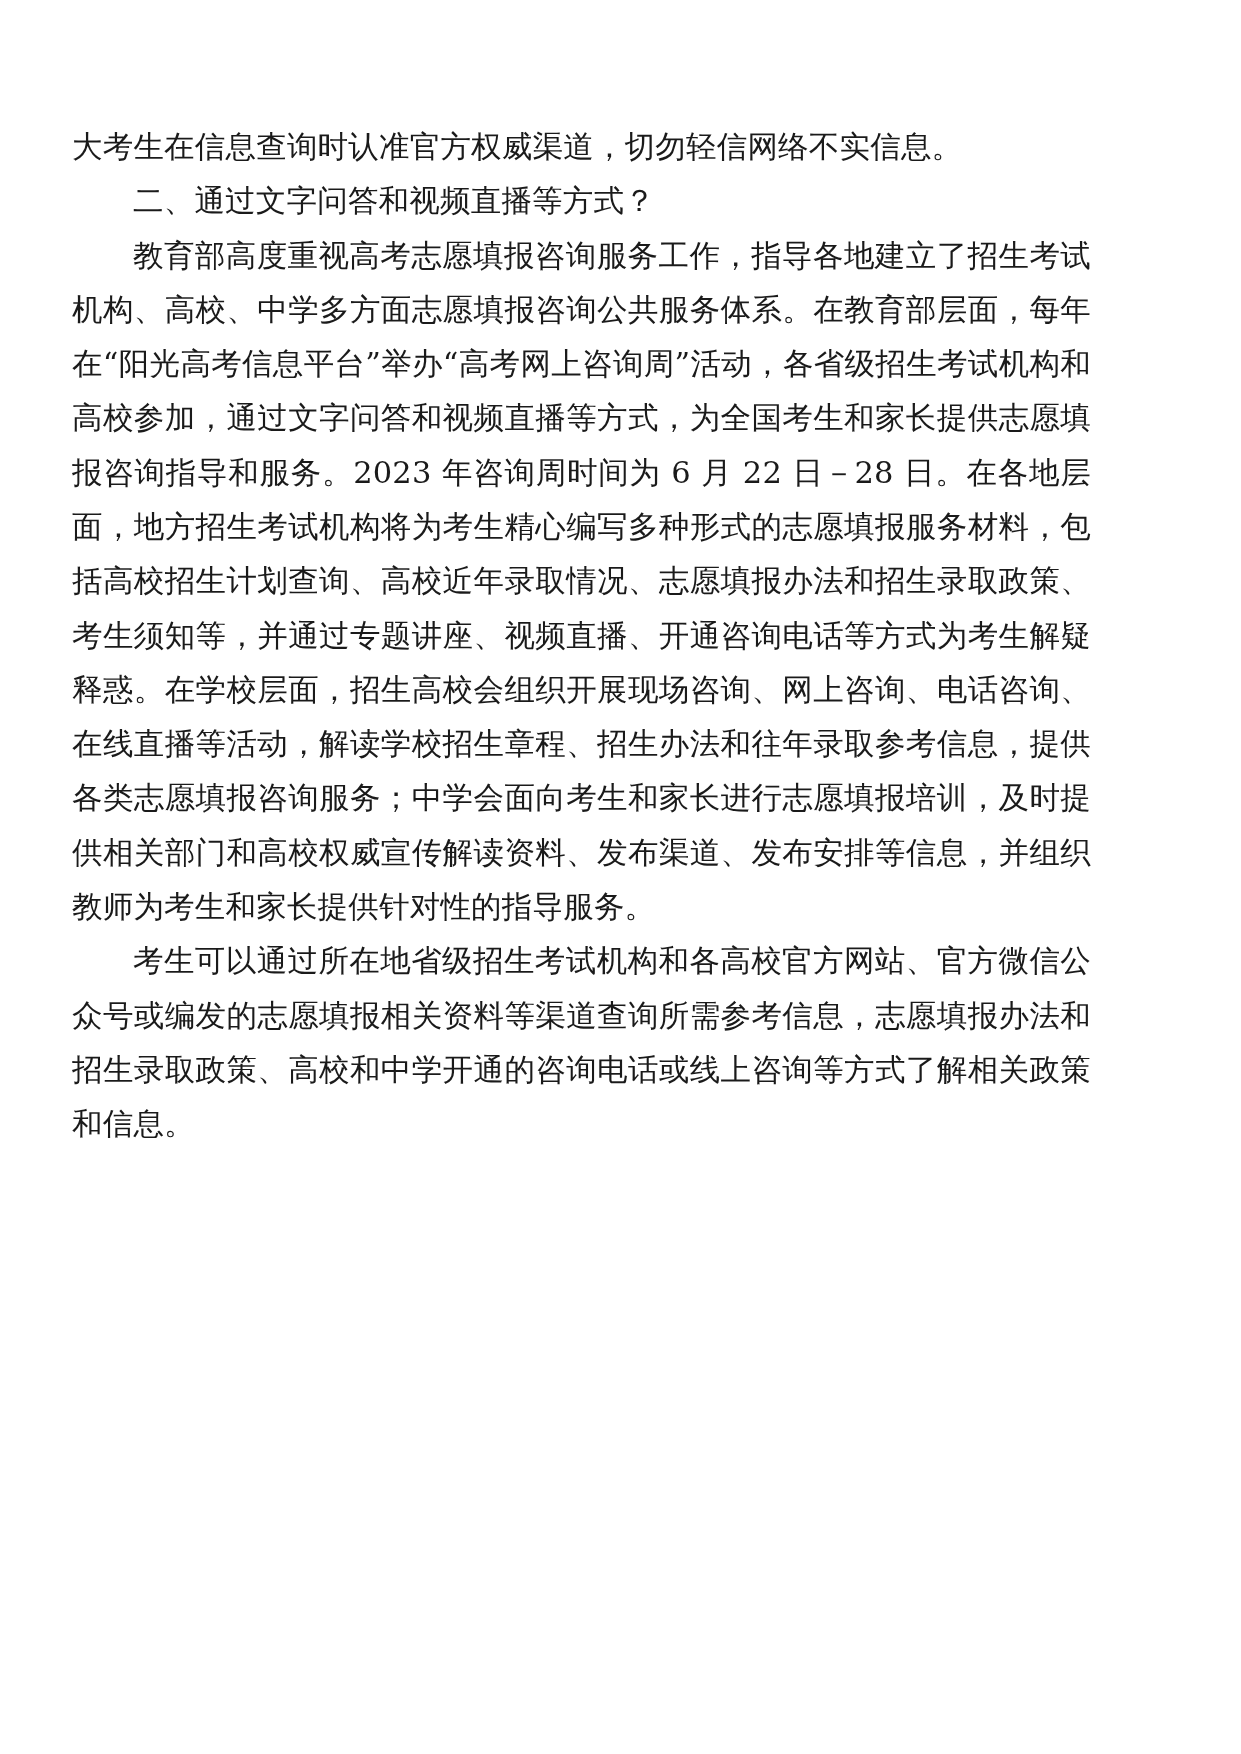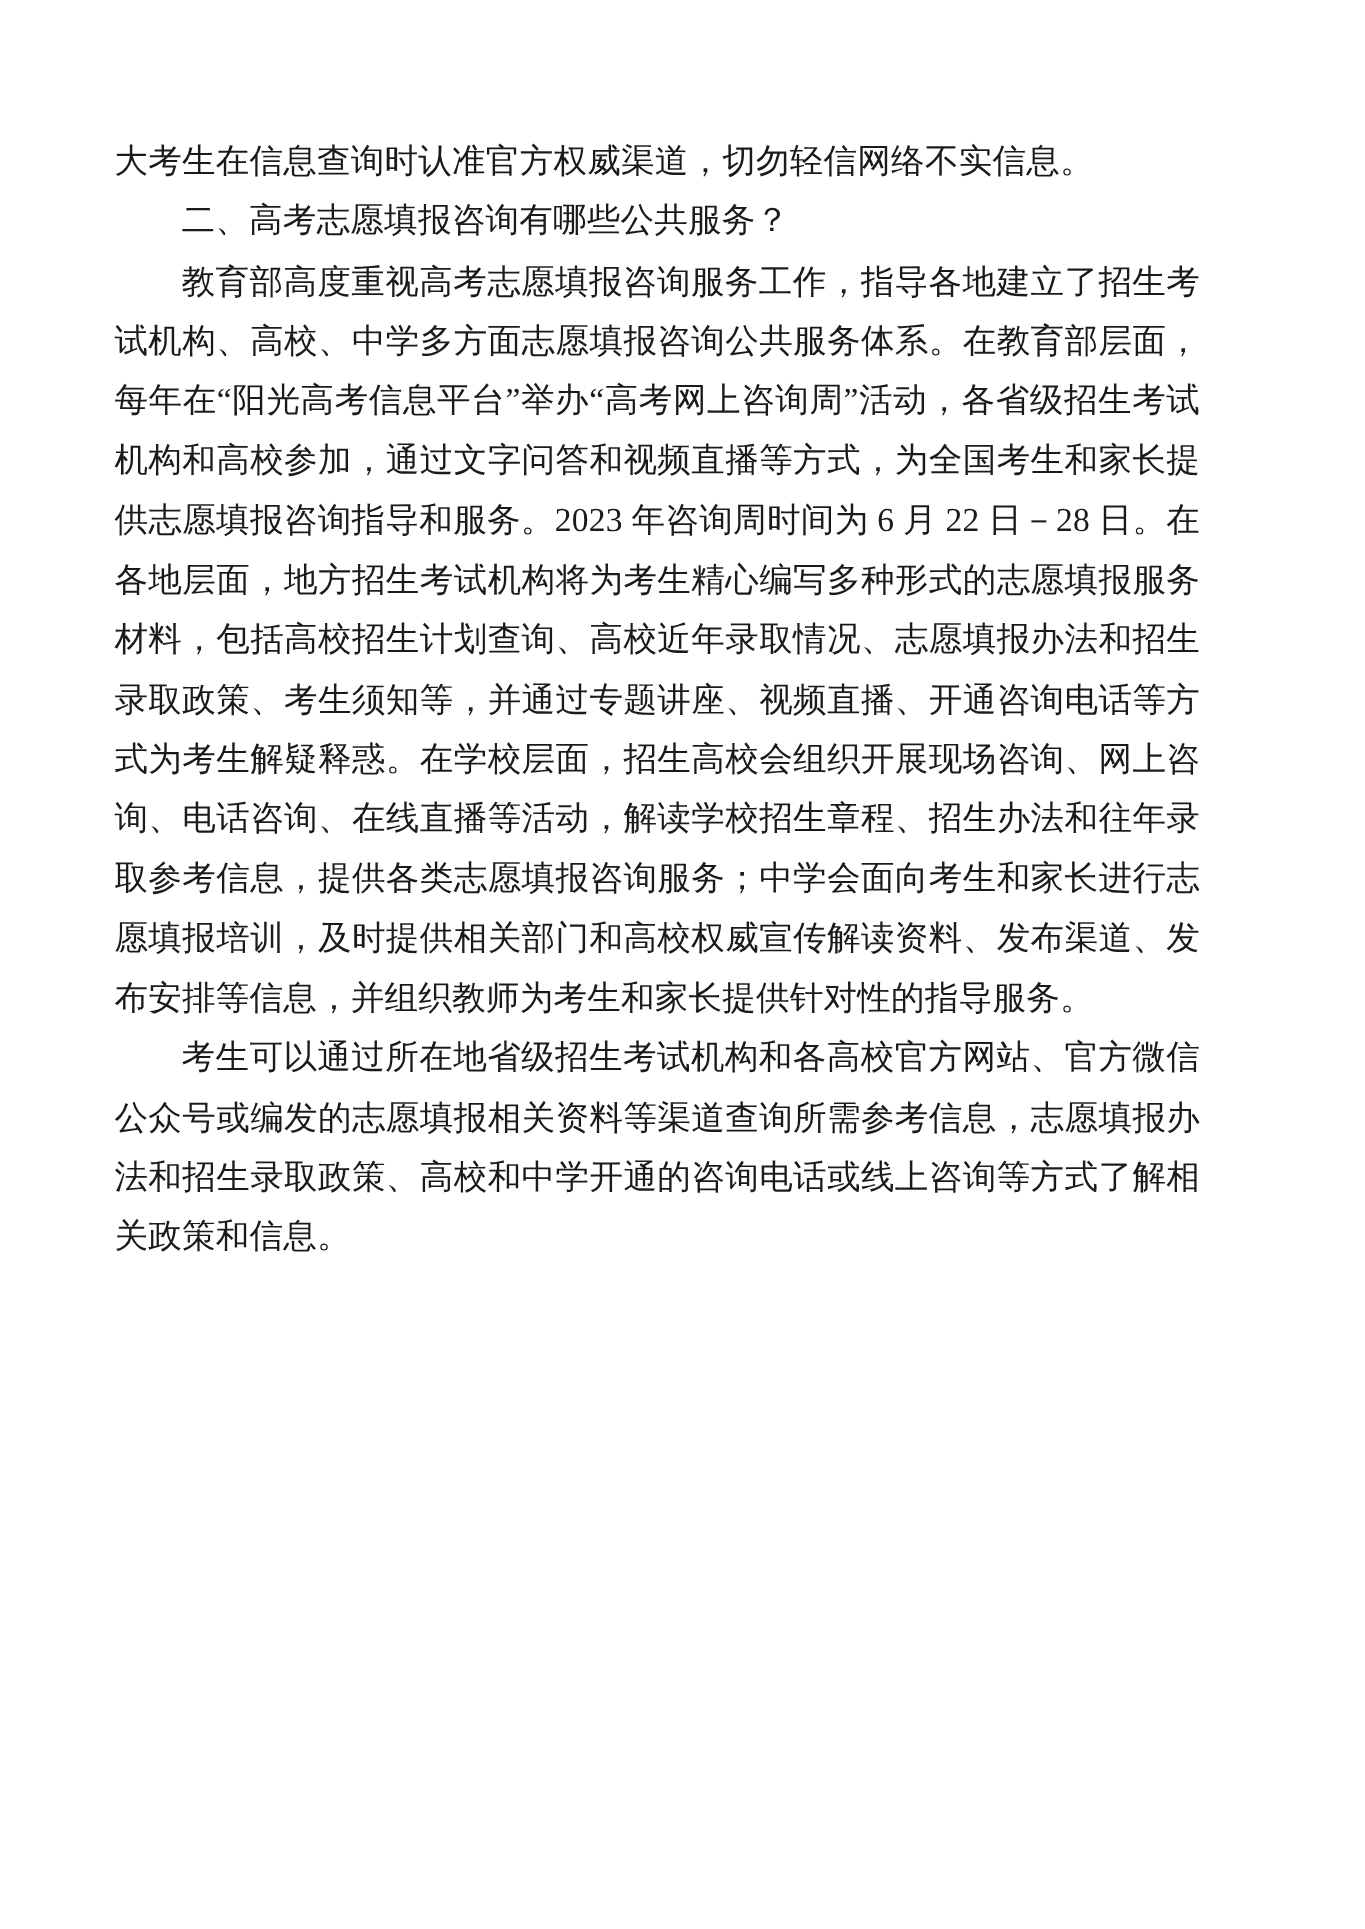--- a/index.html
+++ b/index.html
@@ -6,54 +6,53 @@
     margin: 0;
     padding: 0;
     background: #ffffff;
   }
   .page {
     width: 1241px;
     height: 1368px;
     background: #ffffff;
     position: relative;
     box-sizing: border-box;
-    padding: 120px 150px 60px 104px;
+    padding: 120px 150px 60px 72px;
     font-family: "DejaVu Serif", "Liberation Serif", serif;
     color: #1a1a1a;
     overflow: hidden;
   }
   .doc-body {
     font-size: 30.5px;
     line-height: 1.78;
     text-align: justify;
     text-justify: inter-ideograph;
     letter-spacing: 0.2px;
   }
   p.para {
     margin: 0 0 0 0;
     text-indent: 2em;
-    font-family: Liberation Serif, serif;
   }
   p.cont {
     margin: 0;
     text-indent: 0;
   }
   p.heading {
     margin: 0;
     text-indent: 2em;
   }
 </style>
 </head>
 <body>
 
 <div class="page">
   <div class="doc-body">
 
     <p class="cont">大考生在信息查询时认准官方权威渠道，切勿轻信网络不实信息。</p>
 
-    <p class="heading">二、高考志愿填报咨询有哪些公共服务？</p>
+    <p class="heading">二、通过文字问答和视频直播等方式？</p>
 
     <p class="para">教育部高度重视高考志愿填报咨询服务工作，指导各地建立了招生考试机构、高校、中学多方面志愿填报咨询公共服务体系。在教育部层面，每年在“阳光高考信息平台”举办“高考网上咨询周”活动，各省级招生考试机构和高校参加，通过文字问答和视频直播等方式，为全国考生和家长提供志愿填报咨询指导和服务。2023 年咨询周时间为 6 月 22 日－28 日。在各地层面，地方招生考试机构将为考生精心编写多种形式的志愿填报服务材料，包括高校招生计划查询、高校近年录取情况、志愿填报办法和招生录取政策、考生须知等，并通过专题讲座、视频直播、开通咨询电话等方式为考生解疑释惑。在学校层面，招生高校会组织开展现场咨询、网上咨询、电话咨询、在线直播等活动，解读学校招生章程、招生办法和往年录取参考信息，提供各类志愿填报咨询服务；中学会面向考生和家长进行志愿填报培训，及时提供相关部门和高校权威宣传解读资料、发布渠道、发布安排等信息，并组织教师为考生和家长提供针对性的指导服务。</p>
 
     <p class="para">考生可以通过所在地省级招生考试机构和各高校官方网站、官方微信公众号或编发的志愿填报相关资料等渠道查询所需参考信息，志愿填报办法和招生录取政策、高校和中学开通的咨询电话或线上咨询等方式了解相关政策和信息。</p>
 
   </div>
 </div>
 
 </body></html>

